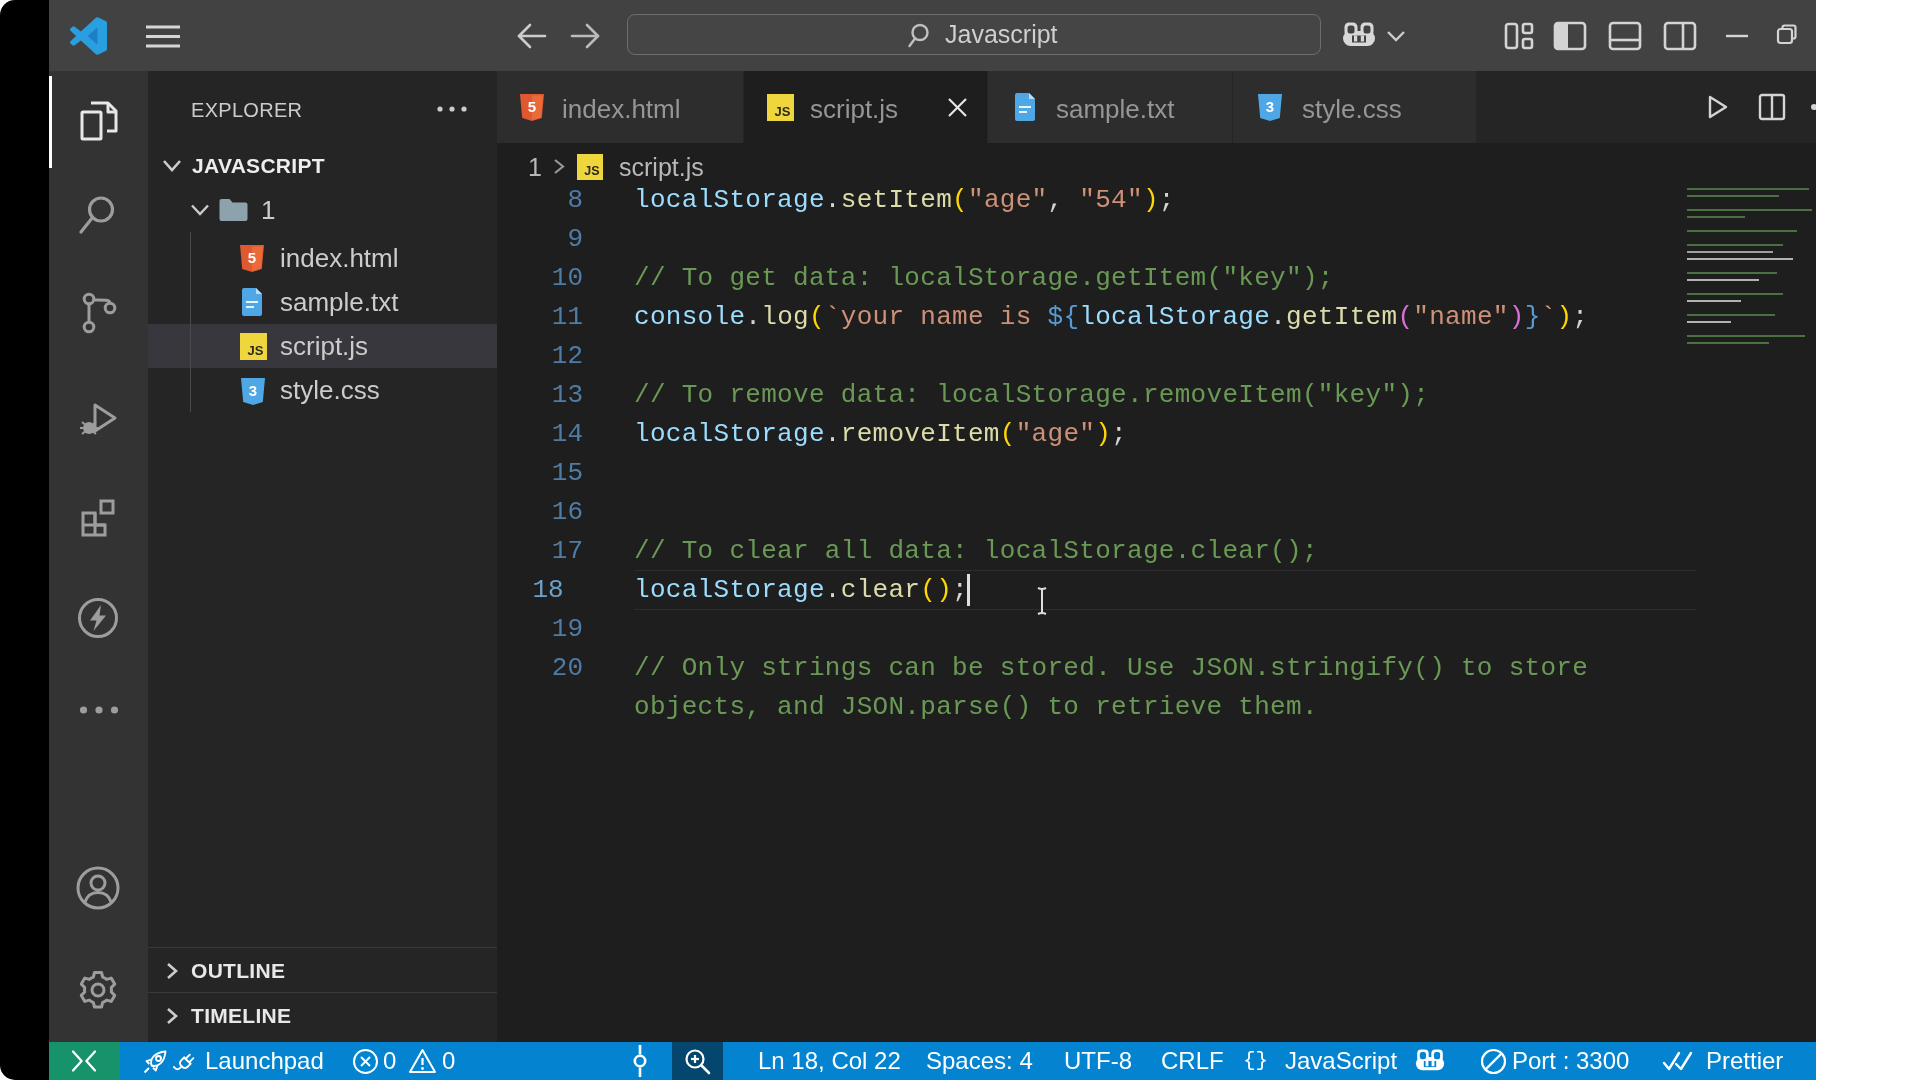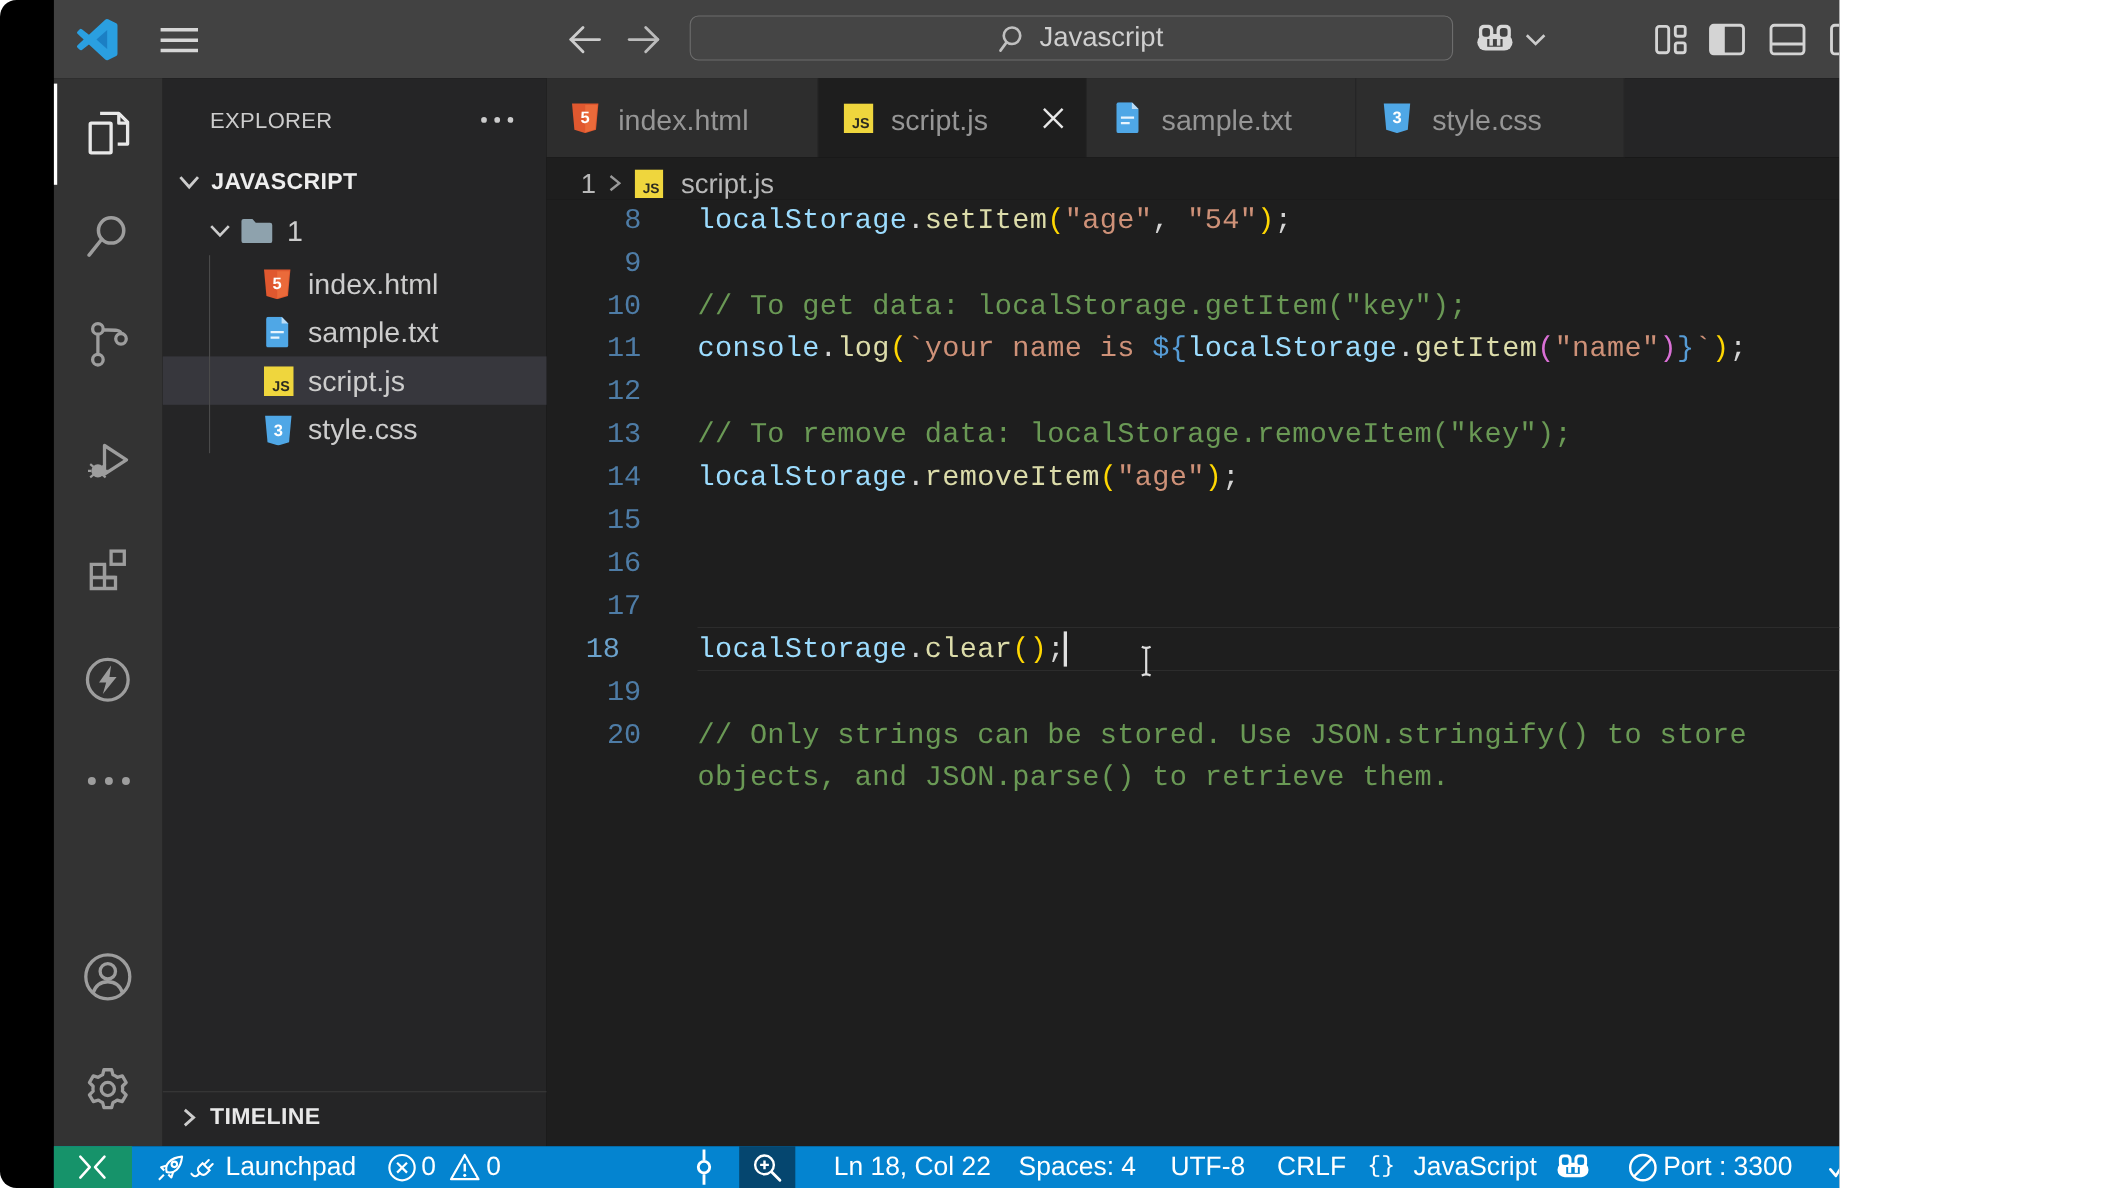--- a/index.html
+++ b/index.html
@@ -1,17 +1,17 @@
 <!DOCTYPE html>
 <html><head>
 <meta charset="utf-8">
 <style>
 html,body{margin:0;padding:0;}
 body{width:1920px;height:1080px;overflow:hidden;background:#fff;font-family:"Liberation Sans",sans-serif;}
-.page{position:relative;width:1672px;height:1080px;overflow:hidden;background:#fff;}
+.page{position:relative;width:1816px;height:1080px;overflow:hidden;background:#fff;}
 .frame{position:absolute;left:0;top:0;width:1920px;height:1080px;background:#000;border-radius:15px;}
 .abs{position:absolute;}
 
 .titlebar{position:absolute;left:49px;top:0;width:1822px;height:71px;background:#424242;}
 .activity{position:absolute;left:49px;top:71px;width:99px;height:971px;background:#333333;}
 .sidebar{position:absolute;left:148px;top:71px;width:349px;height:971px;background:#252526;}
 .tabsbar{position:absolute;left:497px;top:71px;width:1374px;height:72px;background:#252526;}
 .breadcrumb{position:absolute;left:497px;top:143px;width:1374px;height:38px;background:#1e1e1e;}
 .editor{position:absolute;left:497px;top:181px;width:1374px;height:861px;background:#1e1e1e;}
 .statusbar{position:absolute;left:49px;top:1042px;width:1822px;height:38px;background:#0484d0;}
@@ -250,20 +250,26 @@
     <div class="treelabel" style="left:132px;top:253px;">script.js</div>
 
     <svg class="abs" style="left:92px;top:306px" width="26" height="28" viewBox="0 0 26 28">
       <path d="M1 1 h24 l-2.2 24 -9.8 3 -9.8 -3 z" fill="#4fa7e6"></path>
       <text x="13" y="19" font-size="15" font-weight="bold" fill="#ffffff" text-anchor="middle" font-family="Liberation Sans">3</text>
     </svg>
     <div class="treelabel" style="left:132px;top:297px;">style.css</div>
 
     <div class="abs" style="left:42px;top:161px;width:1px;height:180px;background:#4a4a4a;"></div>
 
+    <div class="sechead" style="top:876px;">
+      <svg class="abs" style="left:16px;top:14px" width="16" height="18" viewBox="0 0 16 18">
+          <polyline points="4,2 12,9 4,16" stroke="#cccccc" stroke-width="2.6" fill="none"></polyline>
+        </svg>
+      <span>OUTLINE</span>
+    </div>
     <div class="sechead" style="top:921px;">
       <svg class="abs" style="left:16px;top:14px" width="16" height="18" viewBox="0 0 16 18">
           <polyline points="4,2 12,9 4,16" stroke="#cccccc" stroke-width="2.6" fill="none"></polyline>
         </svg>
       <span>TIMELINE</span>
     </div>
   </div>
   <div class="tabsbar" id="tabsbar">
     <div class="tab inactive" style="left:0;width:247px;"></div>
     <div class="tab active" style="left:247px;width:244px;"></div>
@@ -350,20 +356,21 @@
     <div class="lnum" style="top:351px">17</div>
     <div class="lnum" style="top:390px;color:#6ba2cc;text-align:center;">18</div>
     <div class="lnum" style="top:429px">19</div>
     <div class="lnum" style="top:468px">20</div>
 
     <div class="codeline" style="top:0"><span class="cb">localStorage</span><span class="cw">.</span><span class="cy">setItem</span><span class="cp1">(</span><span class="cs">"age"</span><span class="cw">, </span><span class="cs">"54"</span><span class="cp1">)</span><span class="cw">;</span></div>
     <div class="codeline" style="top:78px"><span class="cg">// To get data: localStorage.getItem("key");</span></div>
     <div class="codeline" style="top:117px"><span class="cb">console</span><span class="cw">.</span><span class="cy">log</span><span class="cp1">(</span><span class="cs">`your name is </span><span class="ct">${</span><span class="cb">localStorage</span><span class="cw">.</span><span class="cy">getItem</span><span class="cp2">(</span><span class="cs">"name"</span><span class="cp2">)</span><span class="ct">}</span><span class="cs">`</span><span class="cp1">)</span><span class="cw">;</span></div>
     <div class="codeline" style="top:195px"><span class="cg">// To remove data: localStorage.removeItem("key");</span></div>
     <div class="codeline" style="top:234px"><span class="cb">localStorage</span><span class="cw">.</span><span class="cy">removeItem</span><span class="cp1">(</span><span class="cs">"age"</span><span class="cp1">)</span><span class="cw">;</span></div>
+    <div class="codeline" style="top:351px"><span class="cg">// To clear all data: localStorage.clear();</span></div>
     <div class="codeline" style="top:390px"><span class="cb">localStorage</span><span class="cw">.</span><span class="cy">clear</span><span class="cp1">()</span><span class="cw">;</span></div>
     <div class="codeline" style="top:507px"><span class="cg">objects, and JSON.parse() to retrieve them.</span></div>
     <div class="codeline" style="top:468px"><span class="cg">// Only strings can be stored. Use JSON.stringify() to store</span></div>
 
     <div class="abs" style="left:470px;top:393px;width:2.5px;height:32px;background:#e0e0e0;"></div>
 
     <svg class="abs" style="left:536px;top:405px" width="18" height="30" viewBox="0 0 18 30">
       <g stroke="#dddddd" stroke-width="2">
           <line x1="9" y1="3" x2="9" y2="27"></line>
           <path d="M5 2 q4 2 8 0 M5 28 q4 -2 8 0" fill="none"></path>

